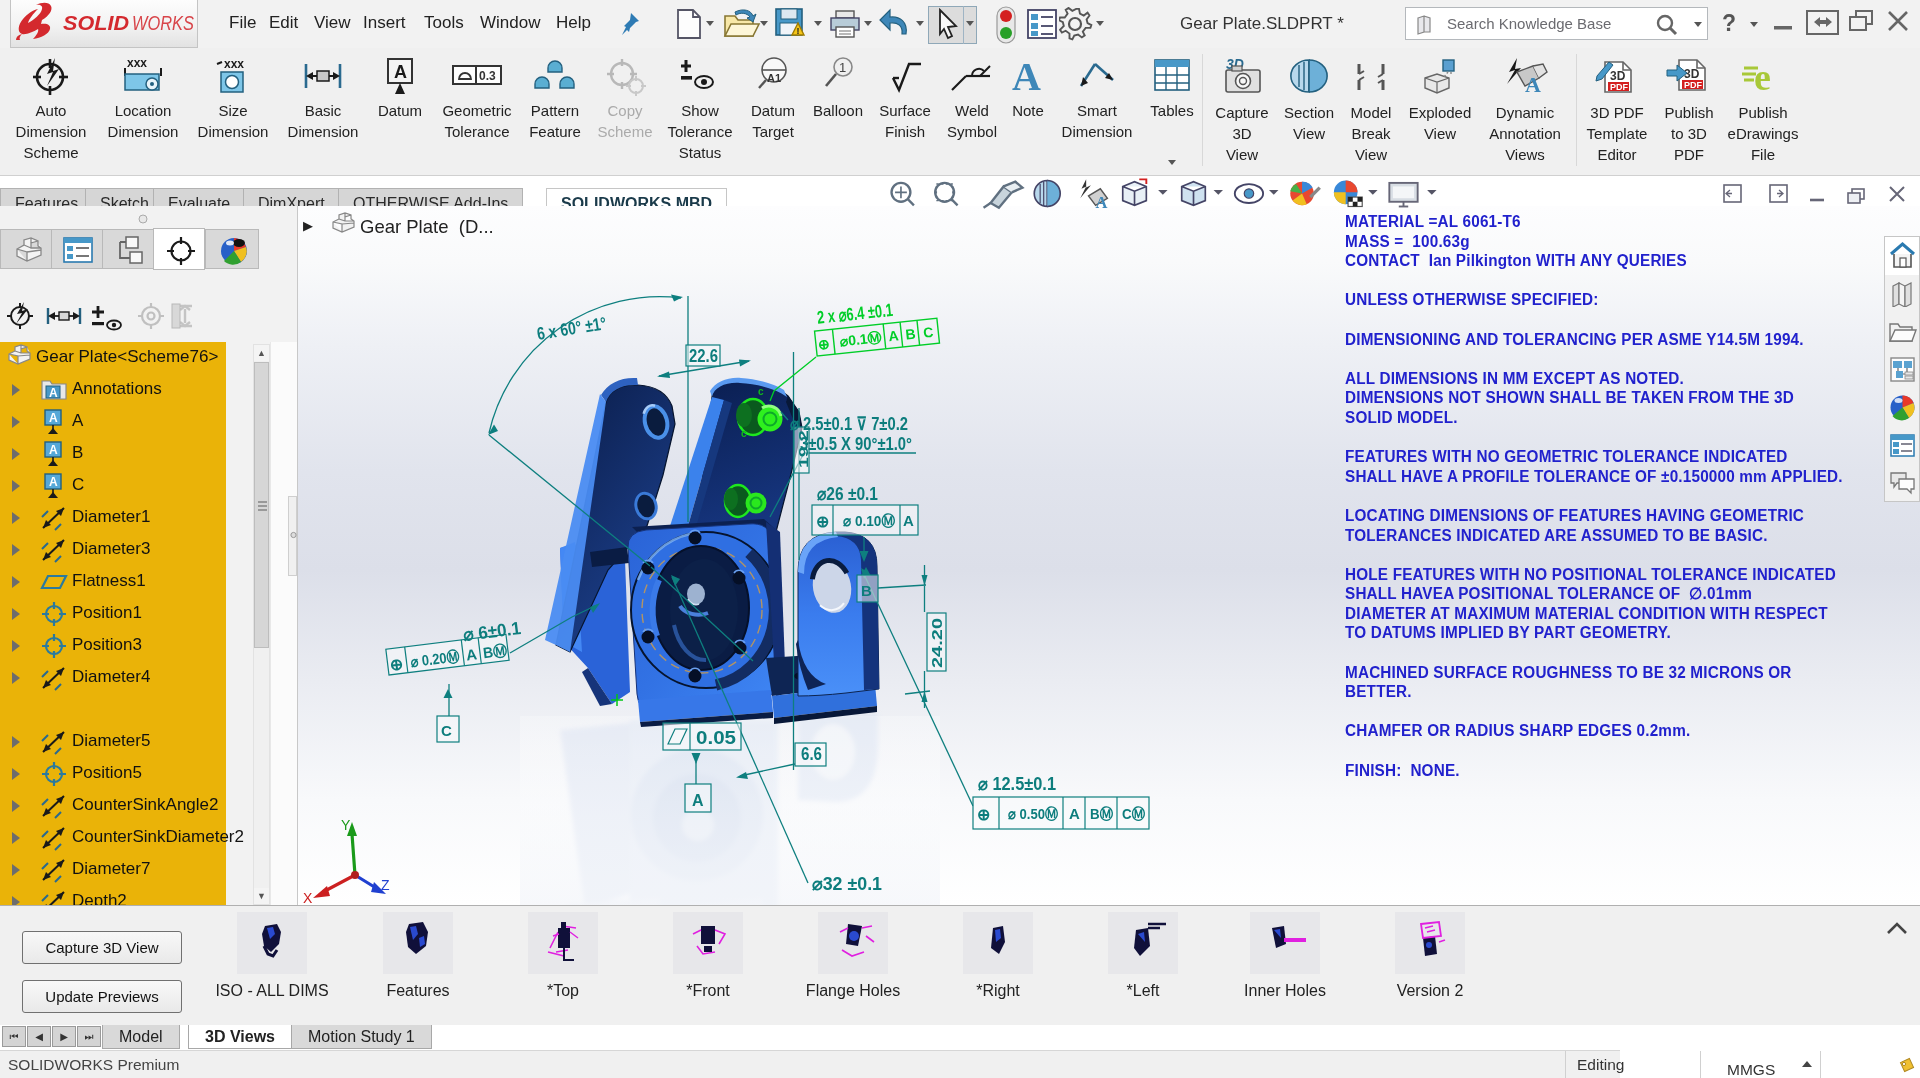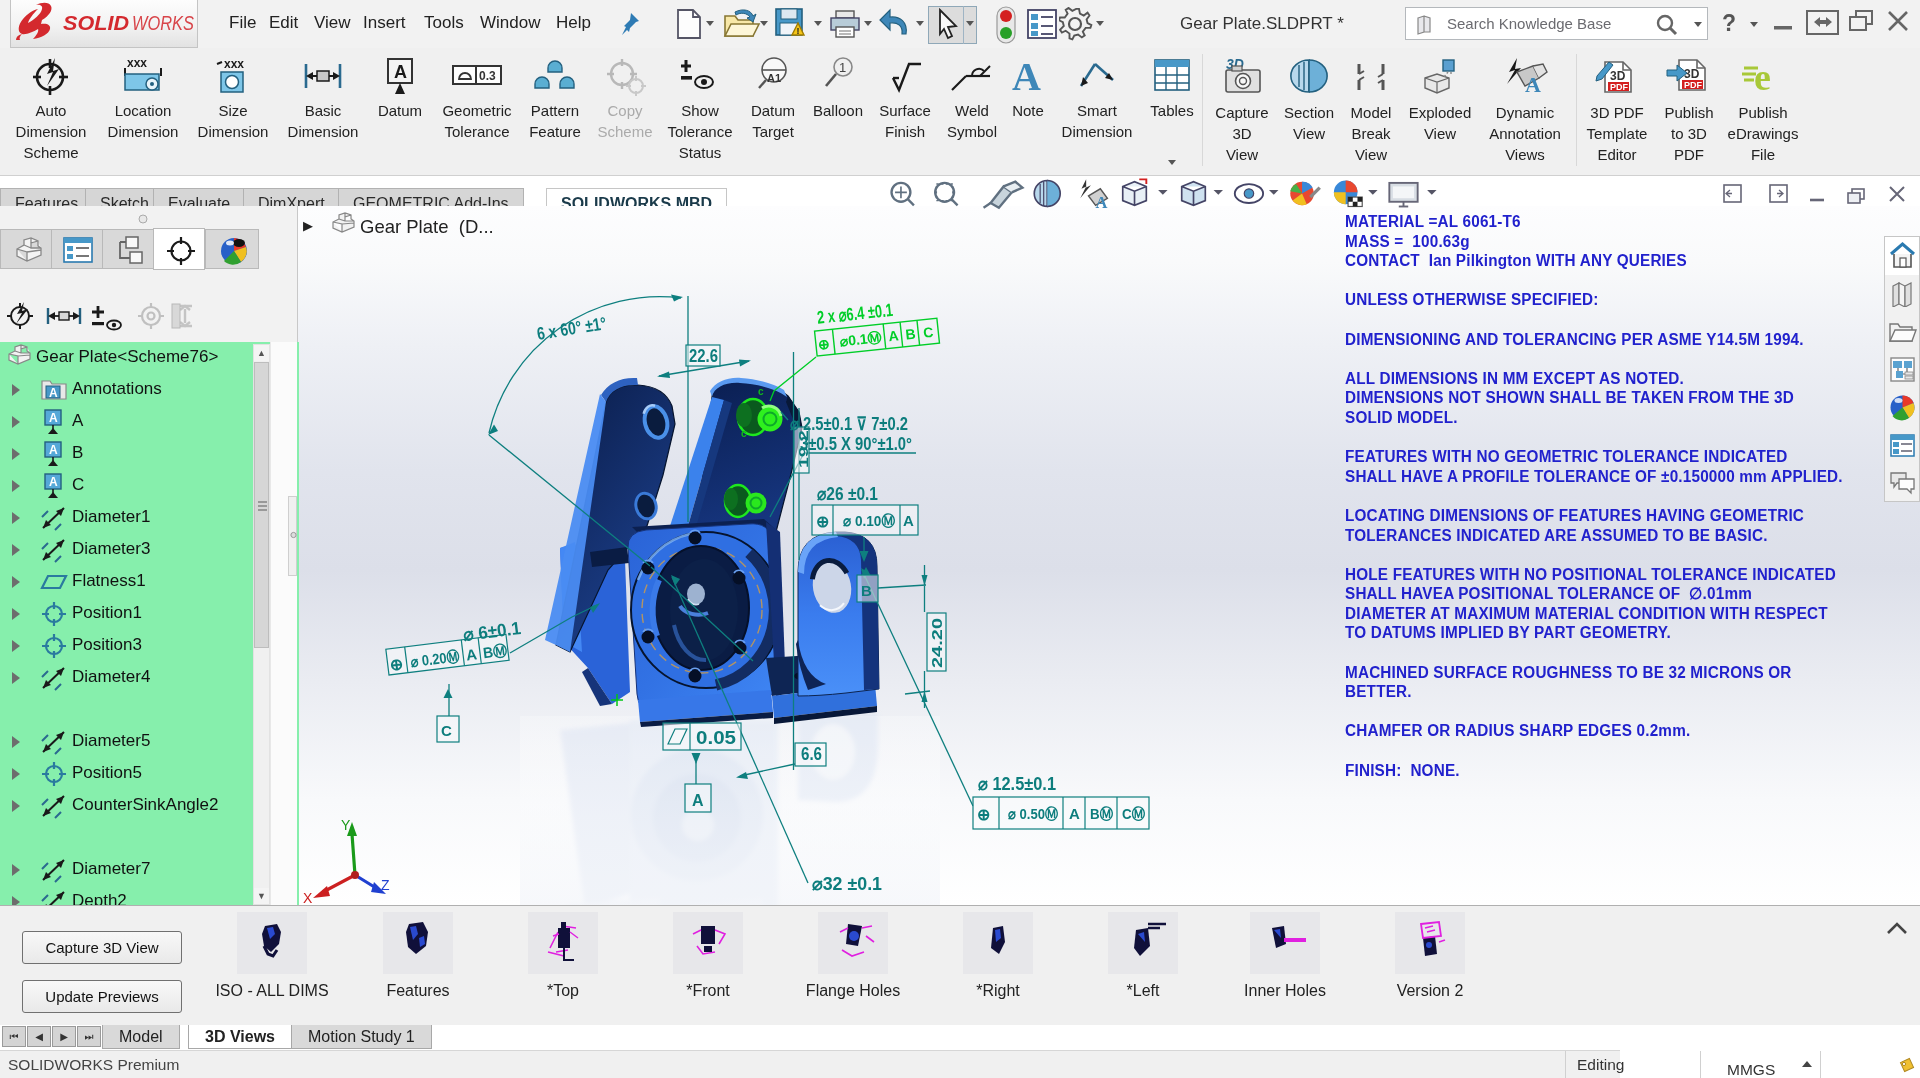--- a/index.html
+++ b/index.html
@@ -38,22 +38,22 @@
     border-bottom:none; }
   .ftab.active { background:#fff; font-weight:bold; color:#1a3a4a; border-color:#c6c6c6; }
   
   #leftpanel { position:absolute; left:0; top:206px; width:297px; height:699px;
     background:#f2f2f2; }
   #lp-tabs { position:absolute; left:0; top:23px; width:260px; height:40px; }
   .lptab { position:absolute; top:0; width:52px; height:40px; background:#d9d9d9;
     border:1px solid #b9b9b9; }
   .lptab.active { background:#fff; height:42px; top:-1px; }
   #lp-tools { position:absolute; left:0; top:84px; width:297px; height:50px; }
-  #tree { position:absolute; left:0; top:136px; width:299px; height:563px;
-    background:#86efac; font-size:17px; color:#111; }
+  #tree { position:absolute; left:0; top:136px; width:226px; height:563px;
+    background:#eab308; font-size:17px; color:#111; }
   .trow { position:absolute; left:0; height:32px; width:270px; }
   .trow .arr { position:absolute; left:12px; top:10px; width:0; height:0;
     border-top:6px solid transparent; border-bottom:6px solid transparent;
     border-left:8px solid #6d6d6d; }
   .trow .txt { position:absolute; left:72px; top:5px; white-space:nowrap; }
   .trow .tic { position:absolute; left:40px; top:2px; }
   
   #vsb { position:absolute; left:253px; top:138px; width:17px; height:561px;
     background:#f0f0f0; border:1px solid #e2e2e2; }
   
@@ -428,21 +428,21 @@
       </svg>
       <div class="lbl">Publish<br>eDrawings<br>File</div>
     </div>
   </div>
 
   <div id="tabrow">
     <div class="ftab" style="left:0px">Features</div>
     <div class="ftab" style="left:85px">Sketch</div>
     <div class="ftab" style="left:153px">Evaluate</div>
     <div class="ftab" style="left:243px">DimXpert</div>
-    <div class="ftab" style="left:338px">GEOMETRIC Add-Ins</div>
+    <div class="ftab" style="left:338px">OTHERWISE Add-Ins</div>
     <div class="ftab active" style="left:546px">SOLIDWORKS MBD</div>
   </div>
 
   <div id="viewport"></div>
   <div id="crumb">
       <span style="position:absolute;left:0;top:2px;font-size:13px;color:#222">▶</span>
     <svg class="abs" style="left:27px;top:-4px" width="26" height="26" viewBox="0 0 26 26">
       <path d="M3 10 L9 7 L9 3 L15 1 L21 3 L21 7 L24 9 L24 15 L12 20 L3 16 Z M9 7 L15 9 M15 1 L15 5 M21 3 L15 5 L15 9 L24 9 M12 20 L12 12 L3 10 M12 12 L24 11" fill="#f2f2f2" stroke="#888" stroke-width="1.2"></path>
     </svg>
     <span style="position:absolute;left:57px;top:0;white-space:nowrap">Gear Plate&nbsp; (D...</span>
@@ -1070,20 +1070,31 @@
           <div class="arr"></div>
           <svg class="tic" width="28" height="28" viewBox="0 0 28 28">
             <g class="dimic">
               <path d="M3 24 L24 4" stroke="#1a1a1a" stroke-width="2"></path>
               <path d="M3 24 L6 16 L11 21 Z M24 4 L21 12 L16 7 Z" fill="#1a1a1a"></path>
               <path d="M2 13 L8 7 M15 26 L21 20" stroke="#2a6a8f" stroke-width="2"></path>
             </g>
           </svg>
           <div class="txt">CounterSinkAngle2</div>
         </div>
+      <div class="trow" style="top:480px">
+          <div class="arr"></div>
+          <svg class="tic" width="28" height="28" viewBox="0 0 28 28">
+            <g class="dimic">
+              <path d="M3 24 L24 4" stroke="#1a1a1a" stroke-width="2"></path>
+              <path d="M3 24 L6 16 L11 21 Z M24 4 L21 12 L16 7 Z" fill="#1a1a1a"></path>
+              <path d="M2 13 L8 7 M15 26 L21 20" stroke="#2a6a8f" stroke-width="2"></path>
+            </g>
+          </svg>
+          <div class="txt">CounterSinkDiameter2</div>
+        </div>
       <div class="trow" style="top:512px">
           <div class="arr"></div>
           <svg class="tic" width="28" height="28" viewBox="0 0 28 28">
             <g class="dimic">
               <path d="M3 24 L24 4" stroke="#1a1a1a" stroke-width="2"></path>
               <path d="M3 24 L6 16 L11 21 Z M24 4 L21 12 L16 7 Z" fill="#1a1a1a"></path>
               <path d="M2 13 L8 7 M15 26 L21 20" stroke="#2a6a8f" stroke-width="2"></path>
             </g>
           </svg>
           <div class="txt">Diameter7</div>

